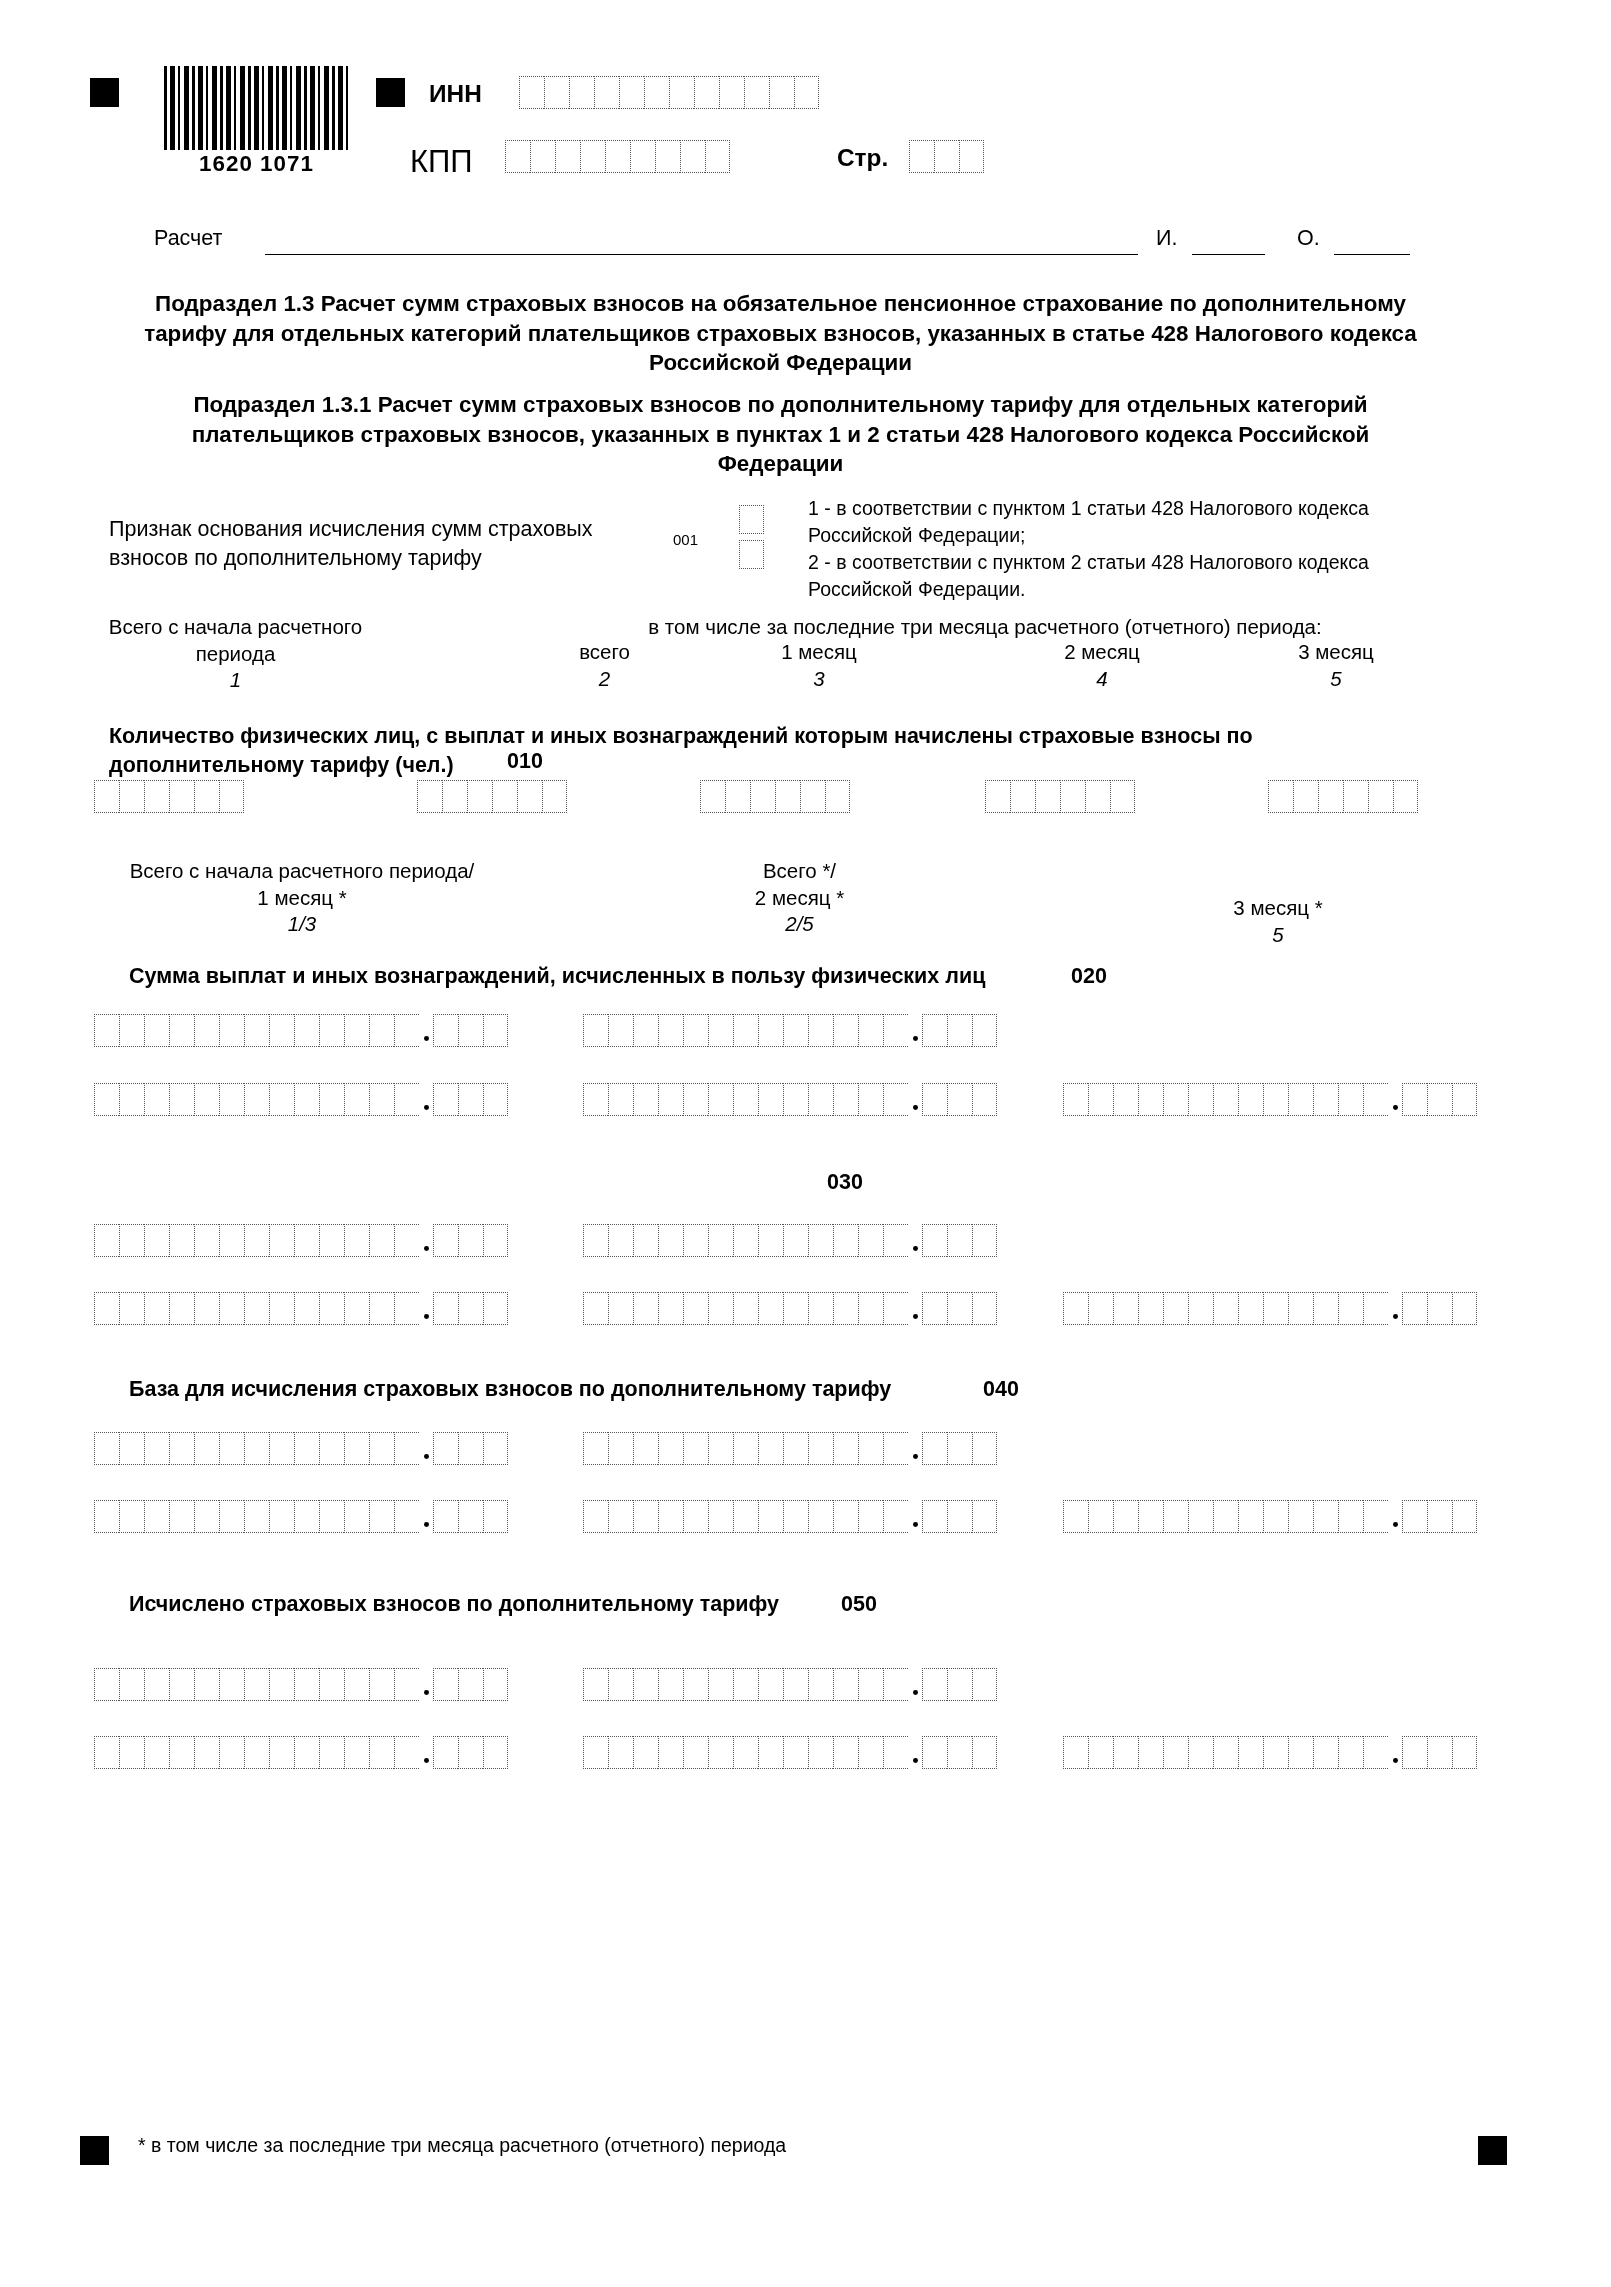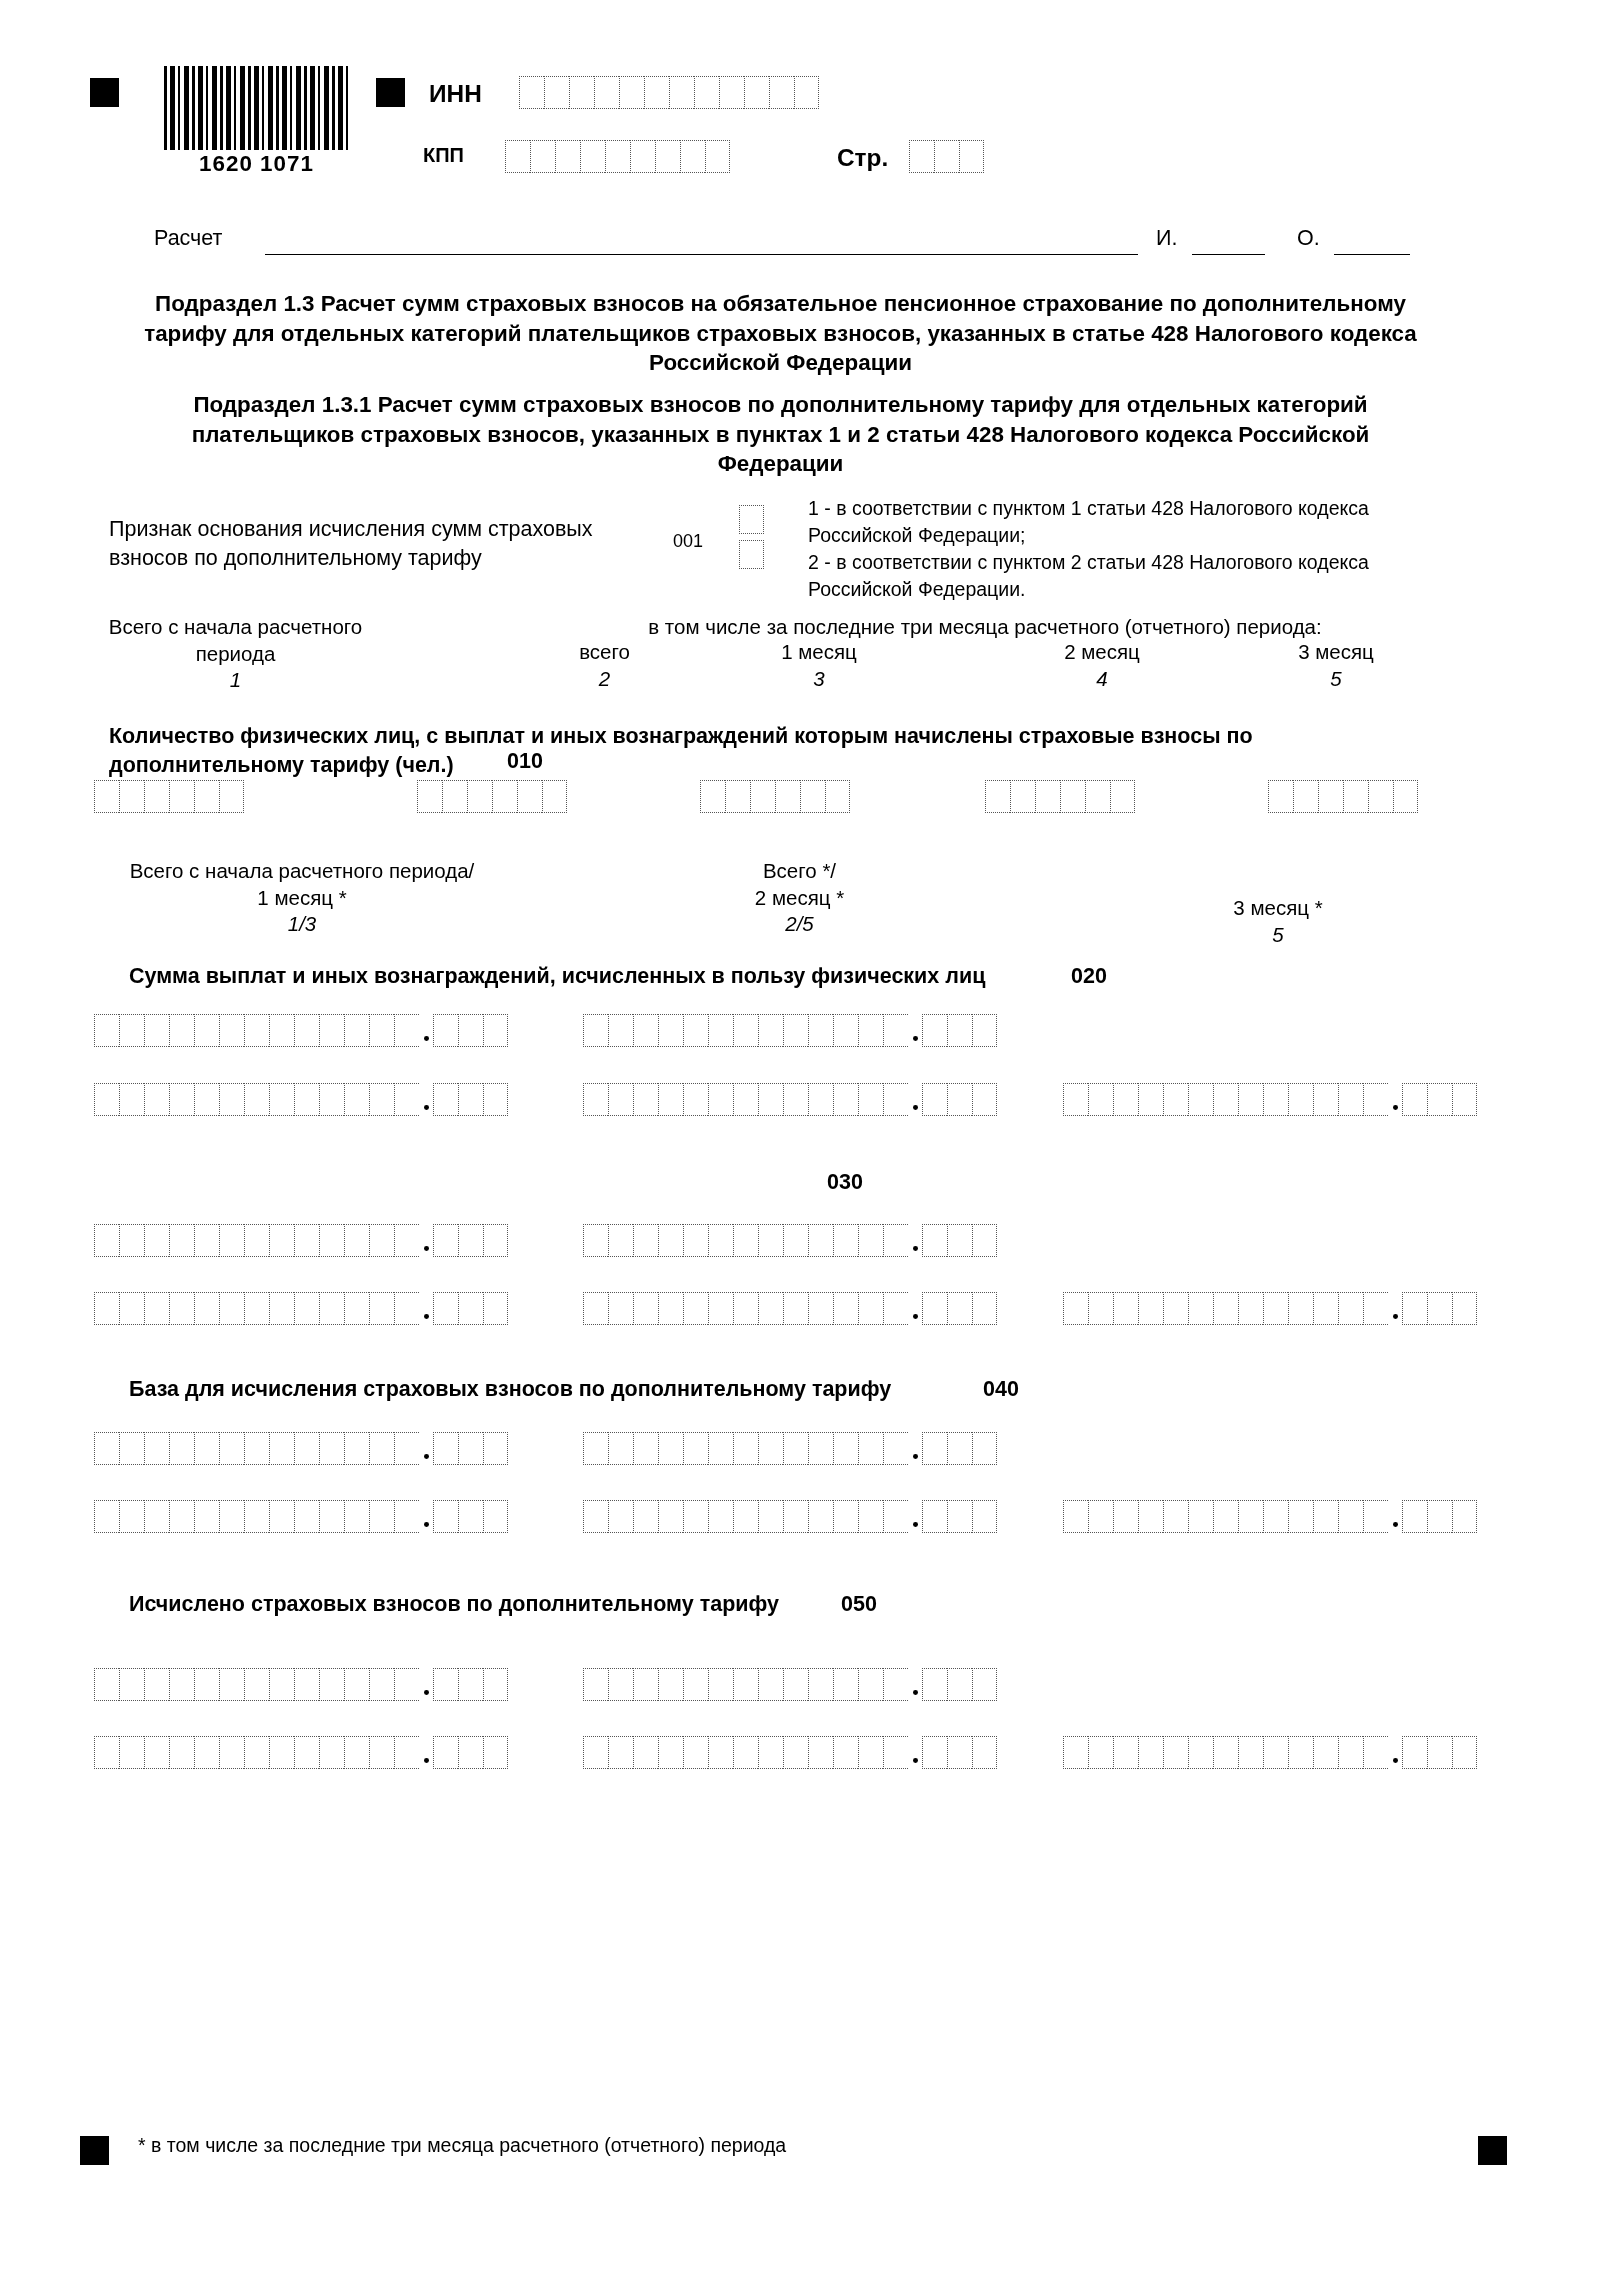--- a/index.html
+++ b/index.html
@@ -87,24 +87,24 @@
 
   .inn-label {
     position: absolute;
     left: 429px;
     top: 80px;
     font-size: 24.4px;
     font-weight: bold;
   }
   .kpp-label {
     position: absolute;
-    left: 423px;
+    left: 410px;
     top: 144px;
-    font-size: 20px;
-    font-weight: bold;
+    font-size: 31px;
+    font-weight: normal;
   }
   .str-label {
     position: absolute;
     left: 837px;
     top: 144px;
     font-size: 24.4px;
     font-weight: bold;
   }
   .inn-cells { position: absolute; left: 519px; top: 76px; }
   .kpp-cells { position: absolute; left: 505px; top: 140px; }
@@ -176,21 +176,21 @@
     left: 109px;
     top: 515px;
     width: 546px;
     font-size: 21.5px;
     line-height: 1.35;
   }
   .code-001 {
     position: absolute;
     left: 673px;
     top: 531px;
-    font-size: 18px;
+    font-size: 15px;
   }
   .cells-001 { position: absolute; left: 739px; top: 505px; }
   .cells-001 .cell { height: 29px; }
   .cells-001 .row2 { margin-top: 5.9px; }
   .sign-note {
     position: absolute;
     left: 808px;
     top: 495px;
     width: 634px;
     font-size: 19.5px;

